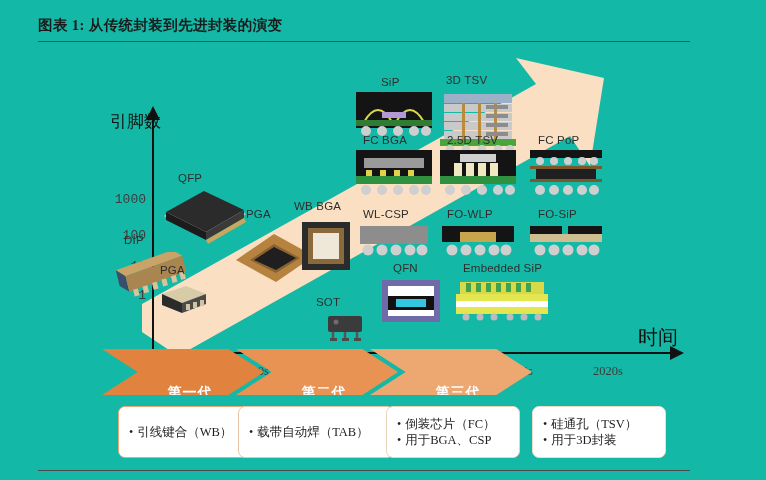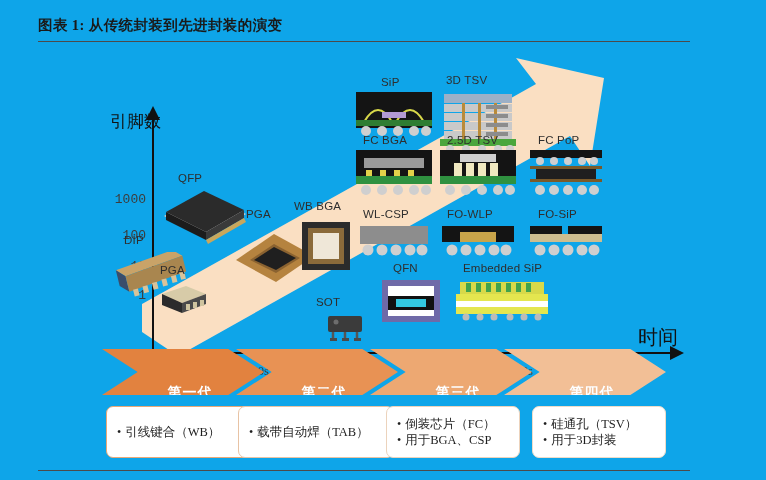--- a/index.html
+++ b/index.html
@@ -12,21 +12,21 @@
     height: 480px;
     font-family: "Liberation Sans", sans-serif;
     position: relative;
     overflow: hidden;
   }
   #page {
     position: absolute;
     left: 0; top: 0;
     width: 766px;
     height: 480px;
-    background: #0ea5e9;
+    background: #14b8a6;
   }
 
   
   .title-text {
     position: absolute;
     left: 38px;
     top: 16px;
     font-family: "Liberation Serif", serif;
     font-weight: bold;
     font-size: 14.5px;
@@ -506,27 +506,24 @@
   <div class="chev-row">
     <div class="chev" style="left:0px;   width:162px; background:#e2823f">
       <span>第一代</span>
     </div>
     <div class="chev" style="left:134px; width:162px; background:#e89254">
       <span>第二代</span>
     </div>
     <div class="chev" style="left:268px; width:162px; background:#eda872">
       <span>第三代</span>
     </div>
-    <div class="chev" style="left:402px; width:162px; background:#f2bf96">
-      <span>第四代</span>
-    </div>
   </div>
 
   <div class="box-row">
-    <div class="info-box" style="left:4px;   width:143px; border:1.2px solid #e8a877">
+    <div class="info-box" style="left:16px;   width:143px; border:1.2px solid #e8a877">
       <div class="li">引线键合（WB）</div>
     </div>
     <div class="info-box" style="left:136px; width:156px; border:1.2px solid #e8c3a4">
       <div class="li">载带自动焊（TAB）</div>
     </div>
     <div class="info-box" style="left:284px; width:134px; border:1.2px solid #ecd3bc">
       <div class="li">倒装芯片（FC）</div>
       <div class="li">用于BGA、CSP</div>
     </div>
     <div class="info-box" style="left:430px; width:134px; border:1.2px solid #eedcc9">

